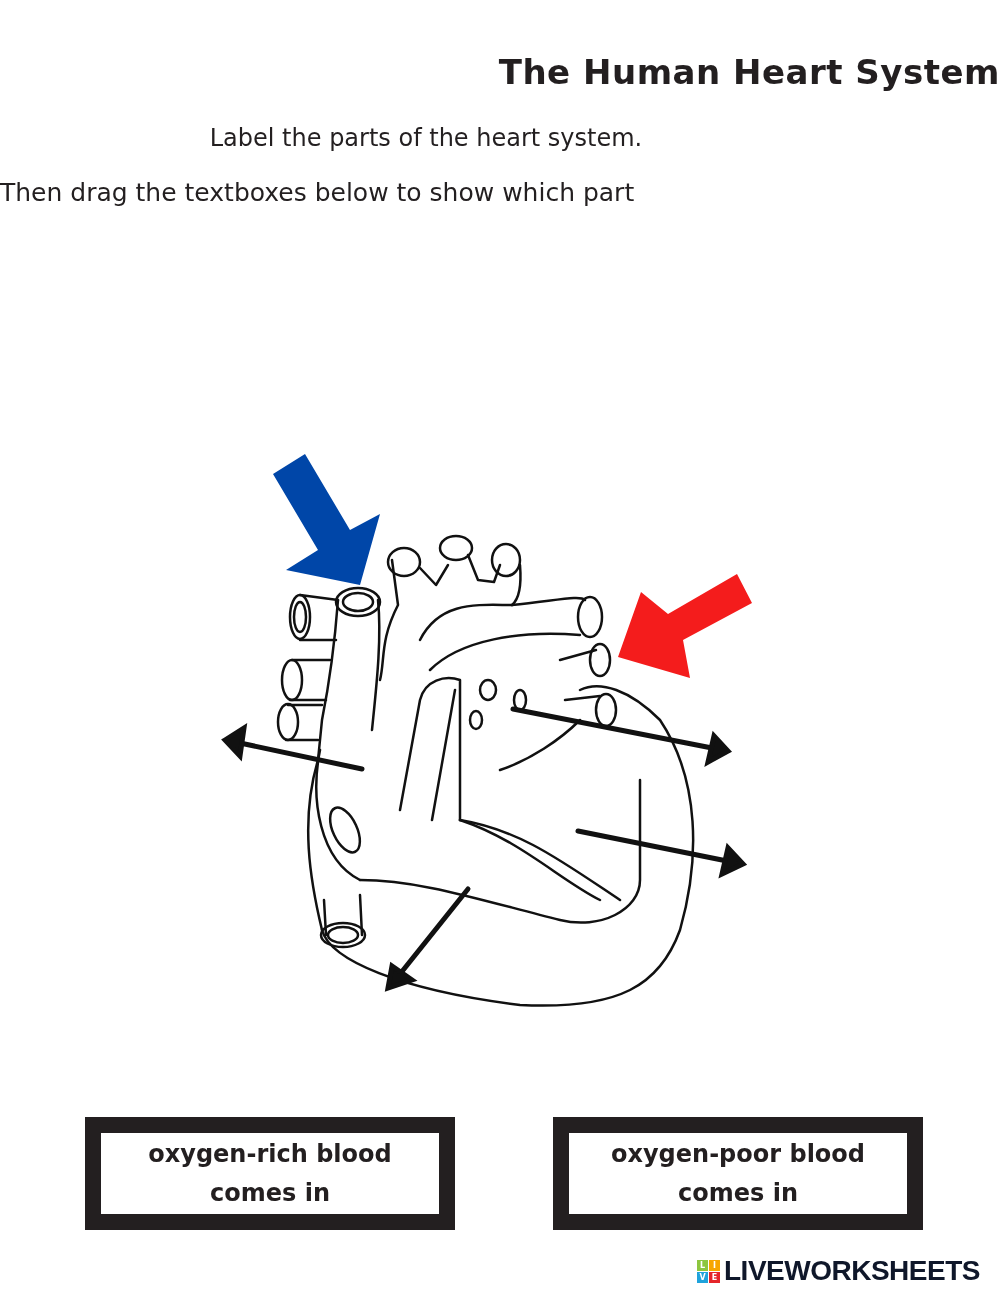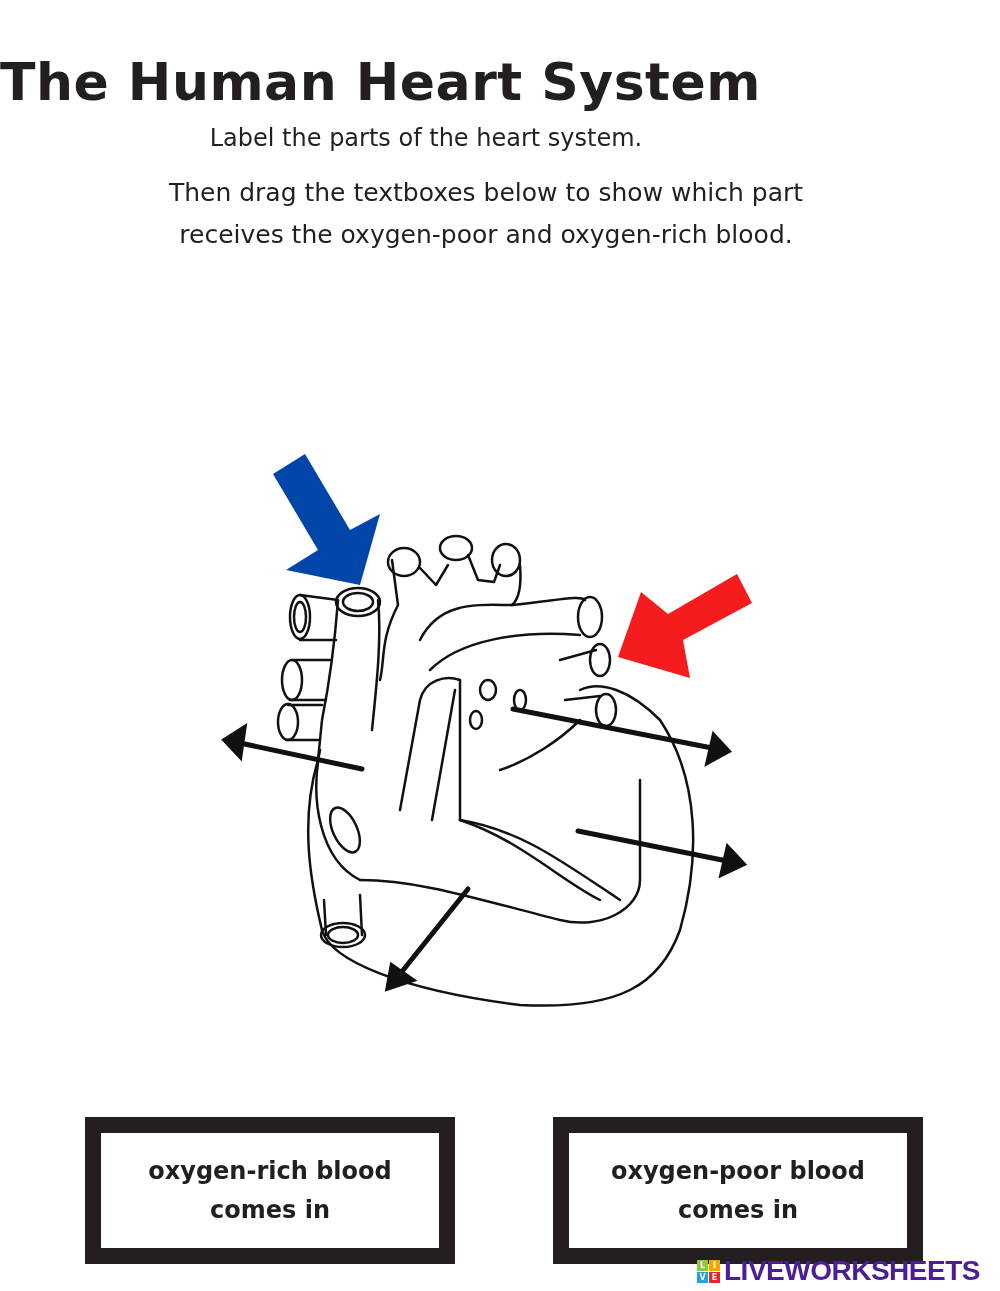--- a/index.html
+++ b/index.html
@@ -1,40 +1,39 @@
 <!DOCTYPE html>
 <html><head>
 <meta charset="utf-8">
 <style>
   html, body { margin: 0; padding: 0; background: #ffffff; }
   body { width: 1000px; height: 1291px; position: relative; overflow: hidden;
          font-family: "DejaVu Sans", sans-serif; color: #231f20; }
-  .title { position: absolute; top: 52px; left: 0; width: 1000px; text-align: left;
-           font-size: 52px; font-weight: bold; letter-spacing: 0.5px; }
+  .title { position: absolute; top: 52px; left: 0; width: 1000px; text-align: right;
+           font-size: 34px; font-weight: bold; letter-spacing: 0.5px; }
   .sub1 { position: absolute; top: 124px; left: 0; width: 852px; text-align: center; font-size: 24px; }
-  .sub2 { position: absolute; top: 172px; left: 0; width: 972px; text-align: center; font-size: 25px; line-height: 42px; }
+  .sub2 { position: absolute; top: 172px; left: 0; width: 972px; font-size: 25px; line-height: 42px; }
   .diagram { position: absolute; left: 0; top: 0; width: 1000px; height: 1291px; }
-  .box { position: absolute; top: 1117px; width: 370px; height: 147px; background: #231f20; box-sizing: border-box; padding: 16px; }
+  .box { position: absolute; top: 1117px; width: 370px; height: 113px; background: #231f20; box-sizing: border-box; padding: 16px; }
   .box .inner { background: #ffffff; width: 100%; height: 100%; display: flex; align-items: center; justify-content: center;
                 text-align: center; font-weight: bold; font-size: 24px; line-height: 39px; cursor: grab; }
   .box-left { left: 85px; }
   .box-right { left: 553px; }
   .logo { position: absolute; left: 697px; top: 1255px; display: flex; align-items: center; }
   .logo-mark { display: grid; grid-template-columns: 11px 11px; grid-template-rows: 11px 11px; gap: 1px; margin-right: 4px; }
   .logo-mark span { font-size: 8px; font-weight: bold; color: #fff; display: flex; align-items: center; justify-content: center; }
-  .logo-text { font-family: "Liberation Sans", sans-serif; font-weight: bold; font-size: 28px; color: #4c1d95; letter-spacing: -0.5px; }
+  .logo-text { font-family: "Liberation Sans", sans-serif; font-weight: bold; font-size: 28px; color: #0f172a; letter-spacing: -0.5px; }
 </style>
 </head>
 <body>
 
 <div class="title">The Human Heart System</div>
 <div class="sub1">Label the parts of the heart system.</div>
 <div class="sub2">
   <div>Then drag the textboxes below to show which part</div>
-  <div>receives the oxygen-poor and oxygen-rich blood.</div>
 </div>
 
 <svg class="diagram" viewBox="0 0 1000 1291" xmlns="http://www.w3.org/2000/svg">
   <g fill="none" stroke="#111" stroke-width="2.5" stroke-linejoin="round" stroke-linecap="round">
 
     <path d="M338 600 C 335 640, 330 680, 322 720 L 318 760 C 300 820, 310 880, 322 930"></path>
     <path d="M378 600 C 382 640, 376 690, 372 730"></path>
     <ellipse cx="358" cy="602" rx="22" ry="14"></ellipse>
     <ellipse cx="358" cy="602" rx="15" ry="9"></ellipse>
 

